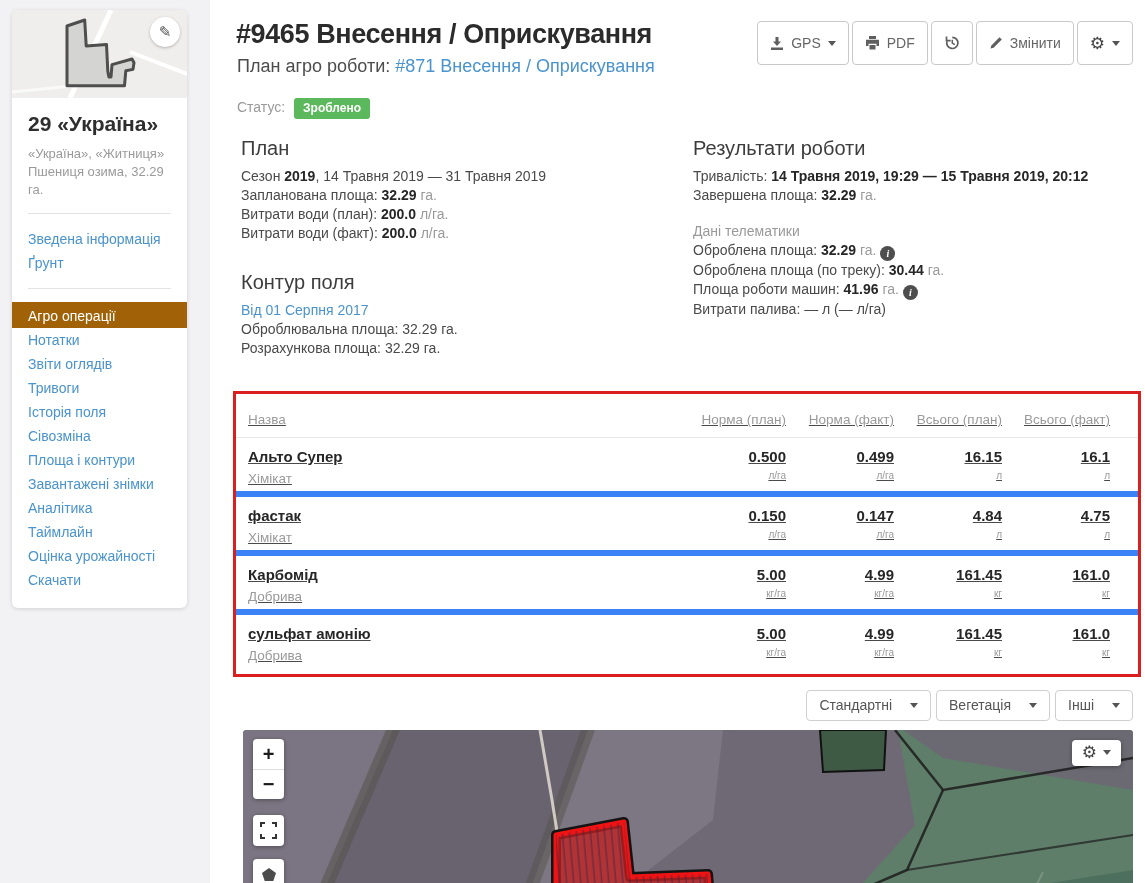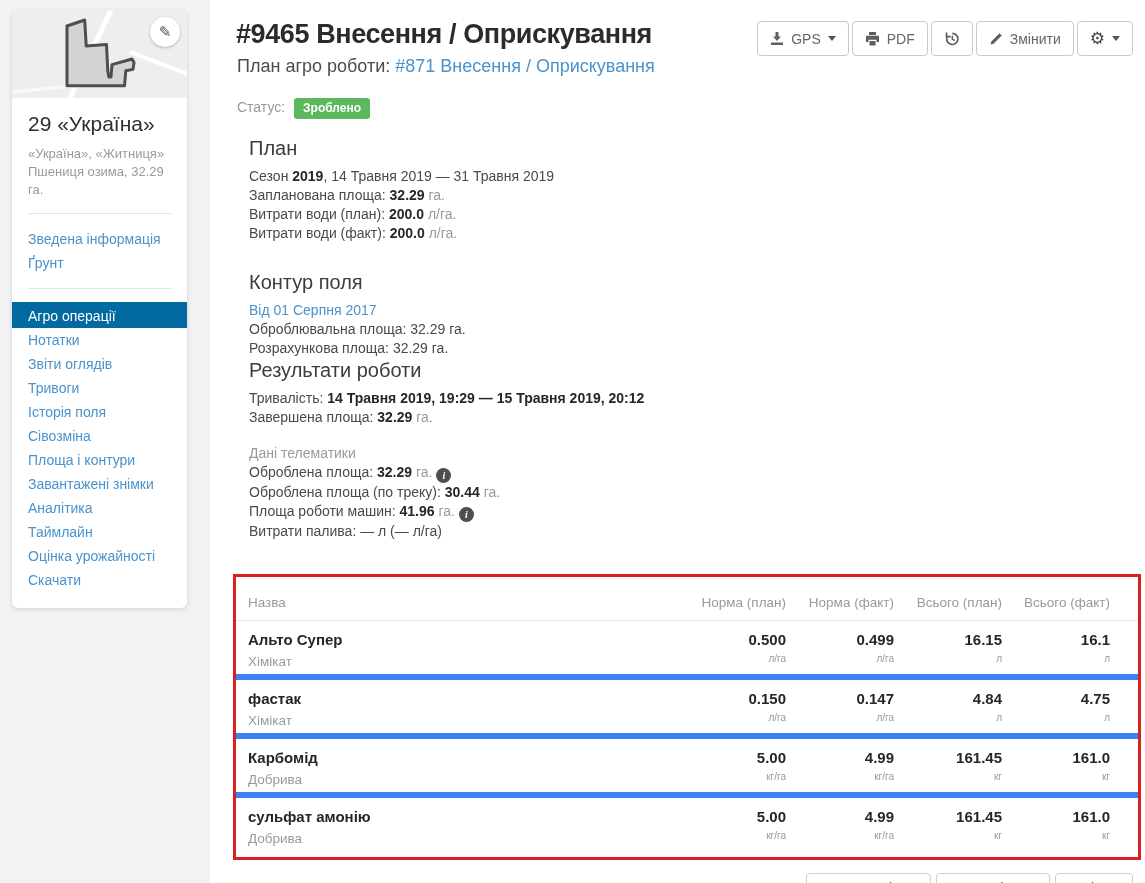--- a/index.html
+++ b/index.html
@@ -16,66 +16,66 @@
     border-radius:6px; box-shadow:0 1px 4px rgba(0,0,0,.14); padding-bottom:16px; overflow:hidden;
   }
   .thumb { position:relative; height:88px; background:#efeeec; }
   .thumb svg { display:block; }
   .edit-fab {
     position:absolute; top:7px; right:7px; width:30px; height:30px; border-radius:50%;
     background:#fff; box-shadow:0 1px 3px rgba(0,0,0,.25);
     display:flex; align-items:center; justify-content:center; font-size:15px; color:#555; cursor:pointer;
   }
   .sb-body { padding:14px 16px 0; }
-  .sb-title { font-size:21px; font-weight:normal; color:#2e2e2e; margin:0 0 9px; }
+  .sb-title { font-size:21px; font-weight:bold; color:#2e2e2e; margin:0 0 9px; }
   .sb-sub { font-size:13px; color:#9a9a9a; line-height:1.4; }
   .sb-divider { border:none; border-top:1px solid #e3e3e3; margin:13px 0; }
   .sb-link { display:block; color:#4a93cc; font-size:14px; line-height:24px; text-decoration:none; cursor:pointer; }
   .sb-nav { margin:0 -16px; padding:0; list-style:none; }
   .sb-nav li a { display:block; padding:1px 16px; color:#4a93cc; font-size:14px; line-height:22px; text-decoration:none; cursor:pointer; }
-  .sb-nav li.active a { background:#0369a1; color:#fff; padding-top:3px; }
+  .sb-nav li.active a { background:#a16207; color:#fff; padding-top:3px; }
 
   
   .main { position:absolute; left:210px; top:11px; width:935px; height:100%; background:#fff; padding:8px 4px 0 23px; }
   .header-row { display:flex; justify-content:space-between; align-items:flex-start; }
   .page-title { font-size:27px; font-weight:bold; color:#2b2b2b; margin:0 0 6px 3px; letter-spacing:-.4px; }
   .page-sub { font-size:18px; color:#4c4c4c; margin-left:4px; }
   .page-sub a { color:#4a93cc; text-decoration:none; cursor:pointer; }
 
   .toolbar { display:flex; gap:3px; padding-top:2px; padding-right:8px; }
   .btn {
     display:inline-flex; align-items:center; gap:7px; background:#fff; border:1px solid #c9c9c9;
-    border-radius:4px; color:#666; font-size:14px; padding:0 12px; height:35px; cursor:pointer; white-space:nowrap;
+    border-radius:4px; color:#666; font-size:14px; padding:0 12px; height:44px; cursor:pointer; white-space:nowrap;
   }
   .caret { display:inline-block; width:0; height:0; border-left:4px solid transparent; border-right:4px solid transparent; border-top:5px solid #555; }
 
   .status-row { margin:22px 0 0 4px; font-size:14px; color:#9a9a9a; }
   .badge { background:#5cb85c; color:#fff; font-size:12px; font-weight:bold; padding:3px 9px 4px; border-radius:3px; margin-left:5px; }
 
-  .info-cols { display:flex; margin-top:21px; margin-left:16px;flex-direction:column; }
+  .info-cols { display:flex; margin-top:21px; margin-left:8px; }
   .col-left { width:452px; flex:none; }
   .col-right { flex:1; }
   h3.section { font-size:20px; font-weight:normal; color:#3d3d3d; margin:0 0 7px; line-height:24px; }
   .line { font-size:14px; line-height:19px; color:#4a4a4a; }
   .line b { color:#262626; }
   .unit { color:#9a9a9a; }
   .muted { color:#9a9a9a; }
   .mt { margin-top:17px; }
   .contour { margin-top:27px; }
   .link-blue { color:#4a93cc; text-decoration:none; cursor:pointer; }
   .info-badge {
     display:inline-block; width:15px; height:15px; border-radius:50%; background:#4e4e4e; color:#fff;
     font-size:10px; font-weight:bold; font-style:italic; font-family:"Liberation Serif",serif;
     text-align:center; line-height:15px; vertical-align:-2px; margin-left:4px;
   }
 
   
   .apps-section { border:3px solid #d91f1f; margin-top:33px; padding:10px 0 6px; }
   .apps-heading { font-size:20px; font-weight:normal; color:#3d3d3d; margin:0 0 4px 12px; }
-  table.apps { width:100%; border-collapse:collapse; }
+  table.apps { width:100%; border-collapse:collapse;text-decoration:underline; }
   table.apps th {
     font-weight:normal; color:#9a9a9a; font-size:13.5px; text-align:right;
     padding:8px 0 10px; border-bottom:1px solid #e8e8e8; width:108px;
   }
   table.apps th.name, table.apps td.name { text-align:left; width:auto; padding-left:12px; }
   table.apps th.last, table.apps td.last { padding-right:28px; width:136px; }
   table.apps td { text-align:right; vertical-align:top; padding:10px 0 5px; }
   table.apps tbody tr + tr td { border-top:6px solid #3b82f6; }
   .val { font-weight:bold; color:#262626; font-size:15px; }
   .u { display:block; color:#9a9a9a; font-size:10px; margin-top:4px; padding-bottom:4px; }

